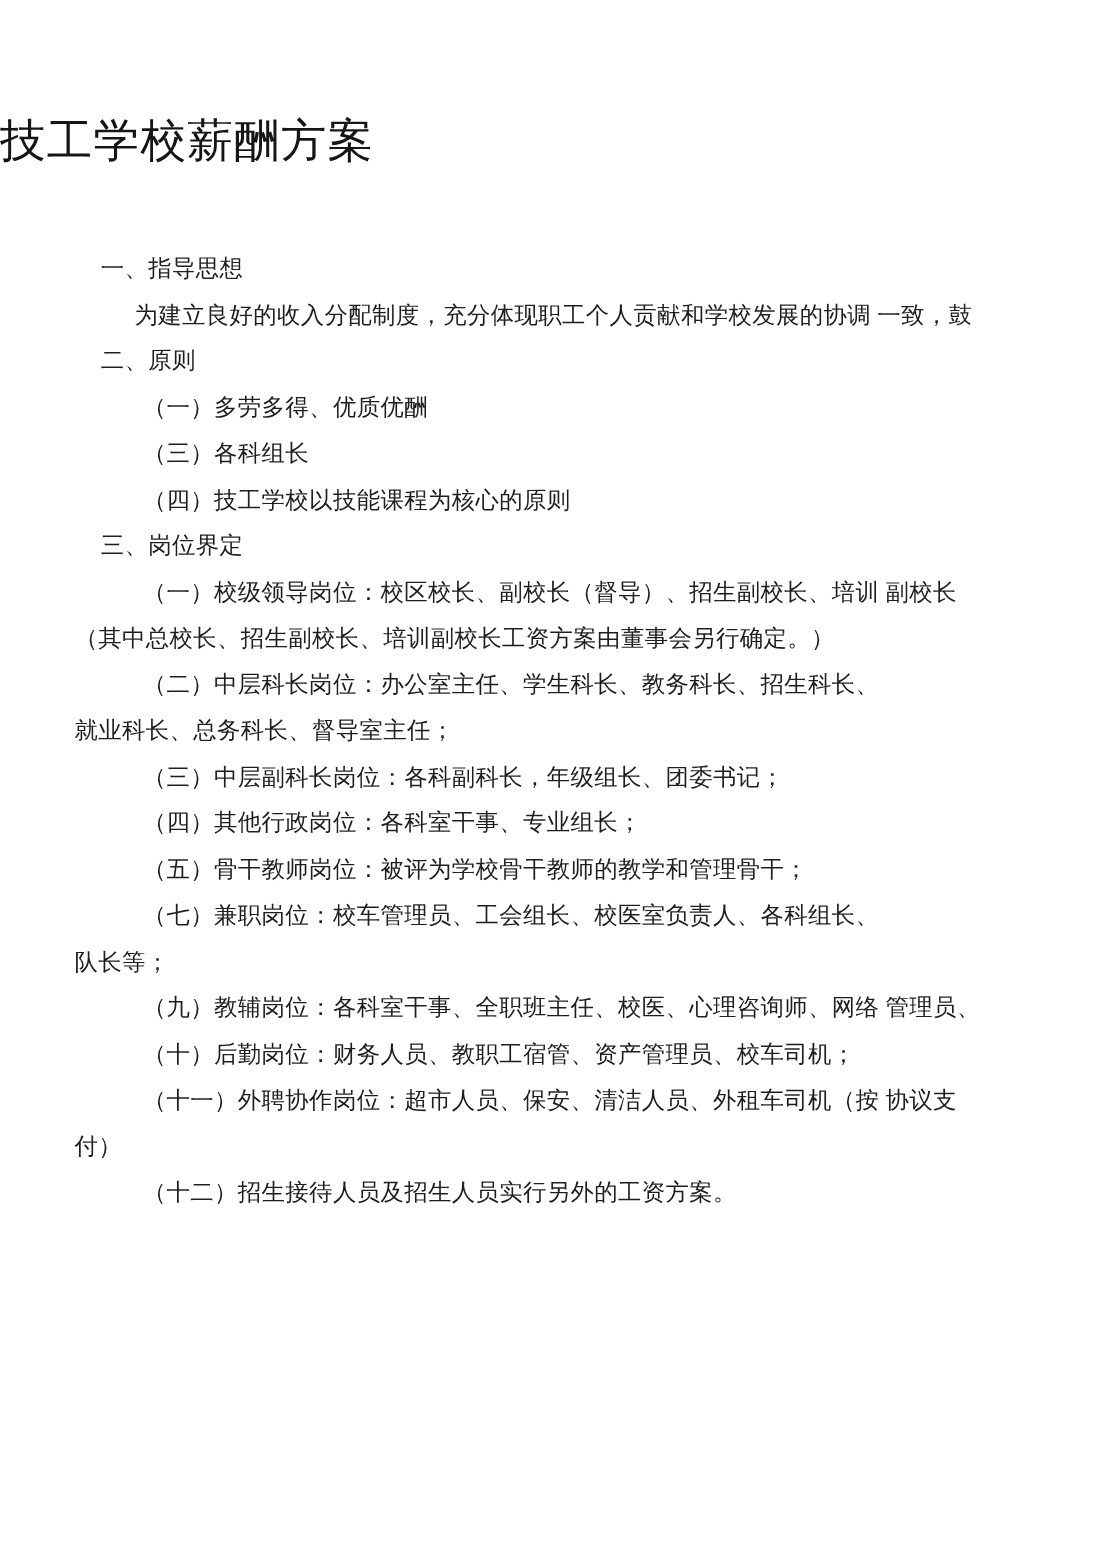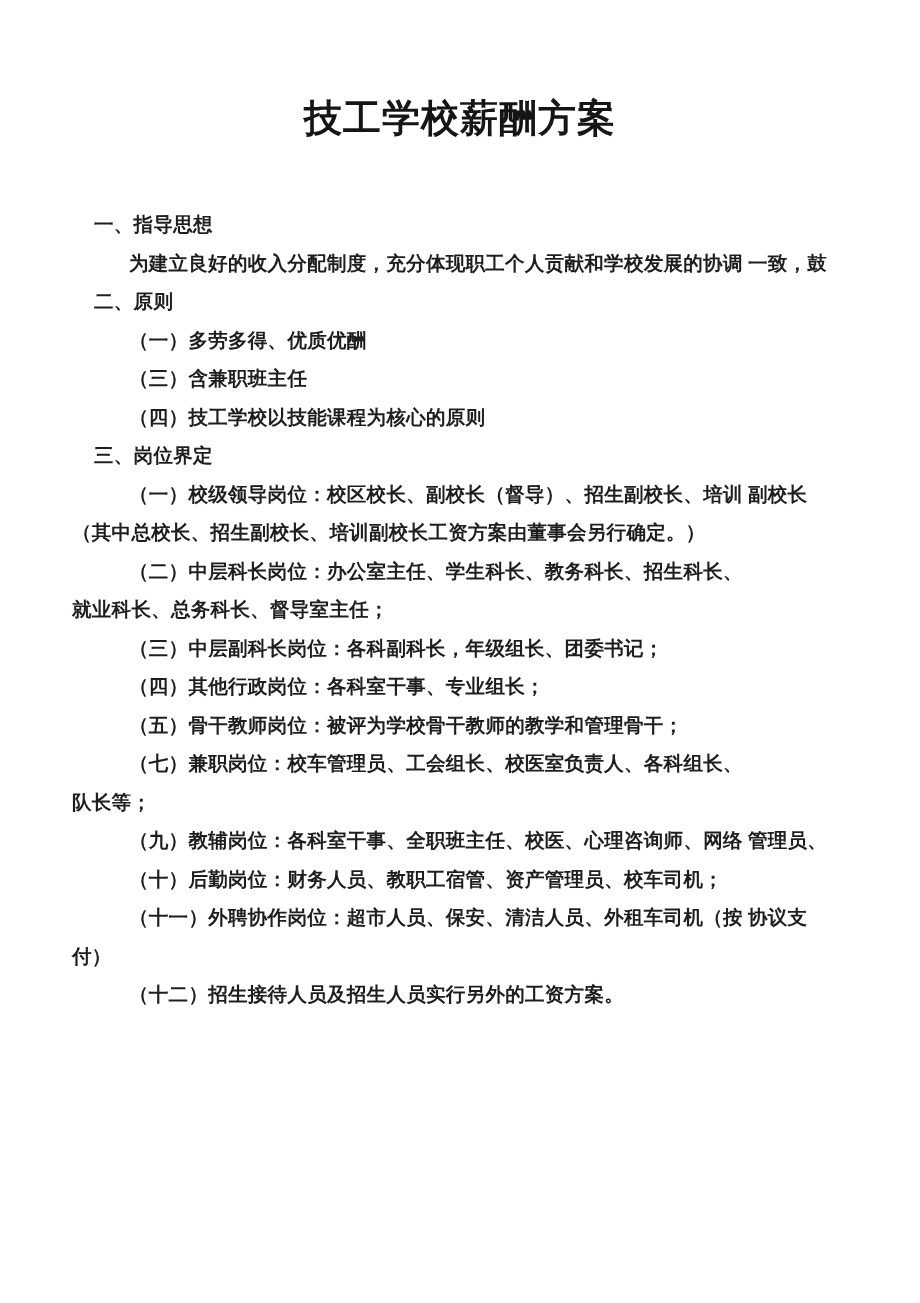--- a/index.html
+++ b/index.html
@@ -18,61 +18,59 @@
   .page {
     position: absolute;
     inset: 0;
     background: #ffffff;
   }
   .doc-title {
     position: absolute;
     top: 92px;
     left: 0;
     width: 100%;
-    text-align: center;
     font-size: 38px;
-    font-weight: 700;
+    font-weight: 400;
     letter-spacing: 1px;
     line-height: 52px;
     color: #151515;
     white-space: nowrap;
   }
   .content {
     position: absolute;
     top: 206px;
-    left: 72px;
+    left: 62px;
     width: 762px;
-    font-weight: bold;
   }
   .line {
     height: 38.5px;
     line-height: 38.5px;
     font-size: 19.5px;
     white-space: nowrap;
     letter-spacing: 0.3px;
   }
   
   .ind-h { padding-left: 22px; }   
   .ind-i { padding-left: 57px; }   
-  .ind-p { padding-left: 50px; text-align: center; }   
+  .ind-p { padding-left: 50px; }   
   .ind-0 { padding-left: 0; }      
 </style>
 </head>
 <body>
 
 <div class="page">
 
   <div class="doc-title">技工学校薪酬方案</div>
 
   <div class="content">
     <div class="line ind-h">一、指导思想</div>
     <div class="line ind-p">为建立良好的收入分配制度，充分体现职工个人贡献和学校发展的协调 一致，鼓</div>
     <div class="line ind-h">二、原则</div>
     <div class="line ind-i">（一）多劳多得、优质优酬</div>
-    <div class="line ind-i">（三）含兼职班主任</div>
+    <div class="line ind-i">（三）各科组长</div>
     <div class="line ind-i">（四）技工学校以技能课程为核心的原则</div>
     <div class="line ind-h">三、岗位界定</div>
     <div class="line ind-i">（一）校级领导岗位：校区校长、副校长（督导）、招生副校长、培训 副校长</div>
     <div class="line ind-0">（其中总校长、招生副校长、培训副校长工资方案由董事会另行确定。）</div>
     <div class="line ind-i">（二）中层科长岗位：办公室主任、学生科长、教务科长、招生科长、</div>
     <div class="line ind-0">就业科长、总务科长、督导室主任；</div>
     <div class="line ind-i">（三）中层副科长岗位：各科副科长，年级组长、团委书记；</div>
     <div class="line ind-i">（四）其他行政岗位：各科室干事、专业组长；</div>
     <div class="line ind-i">（五）骨干教师岗位：被评为学校骨干教师的教学和管理骨干；</div>
     <div class="line ind-i">（七）兼职岗位：校车管理员、工会组长、校医室负责人、各科组长、</div>

